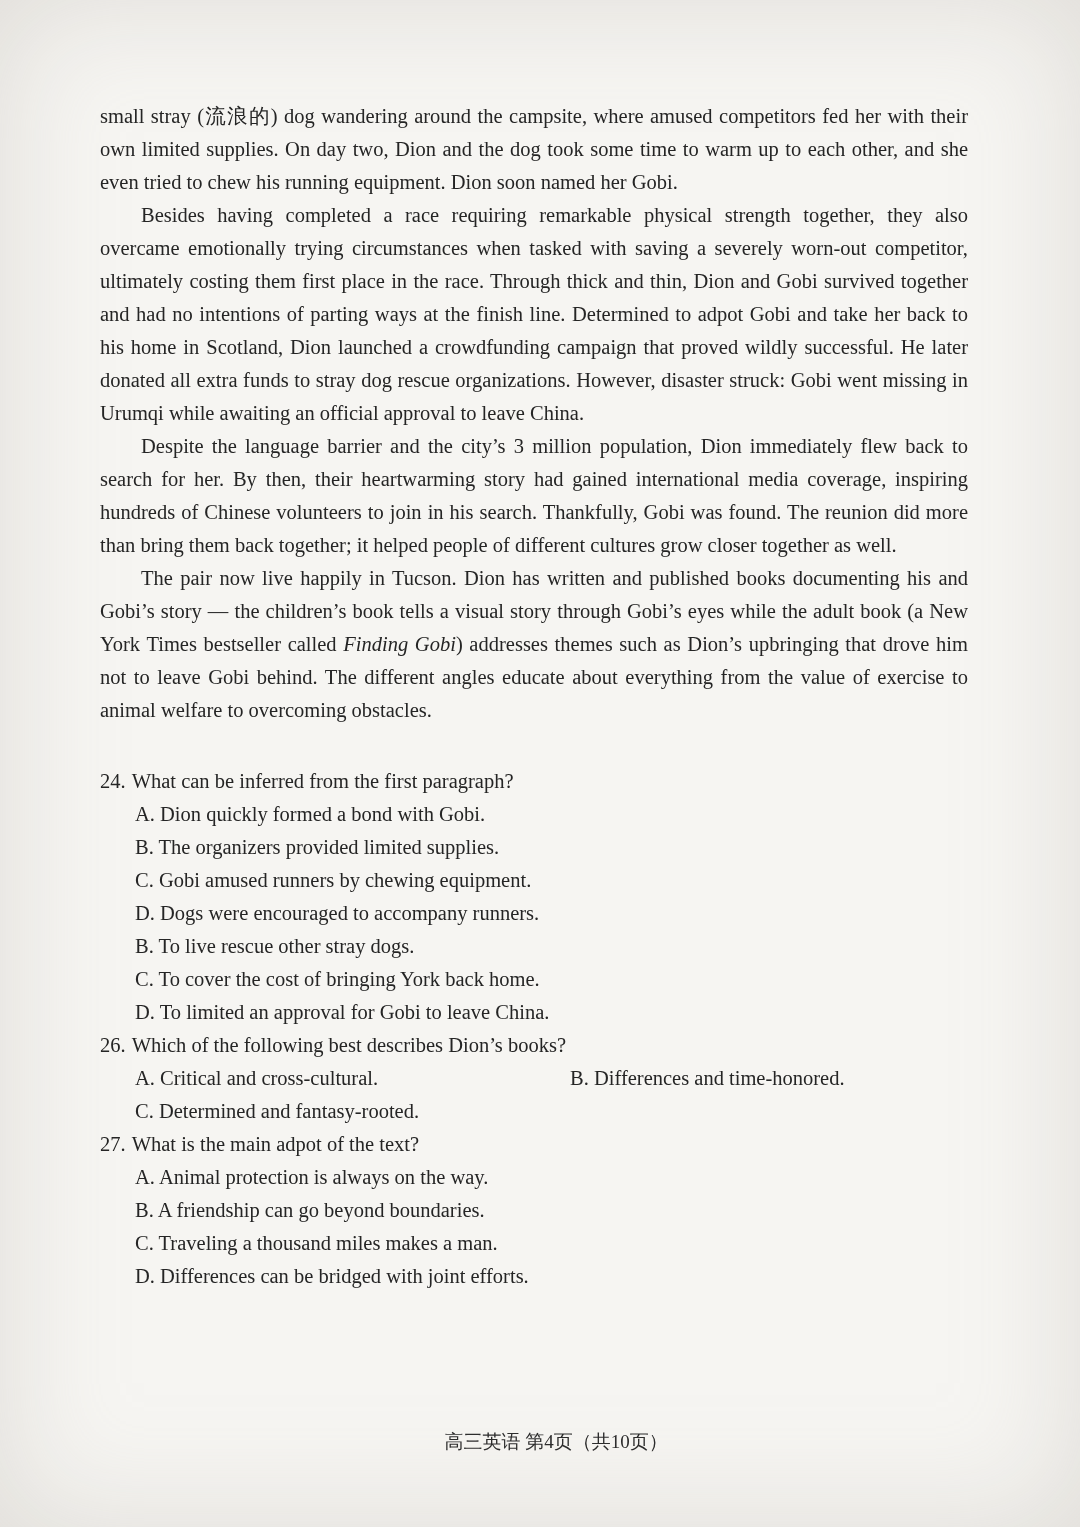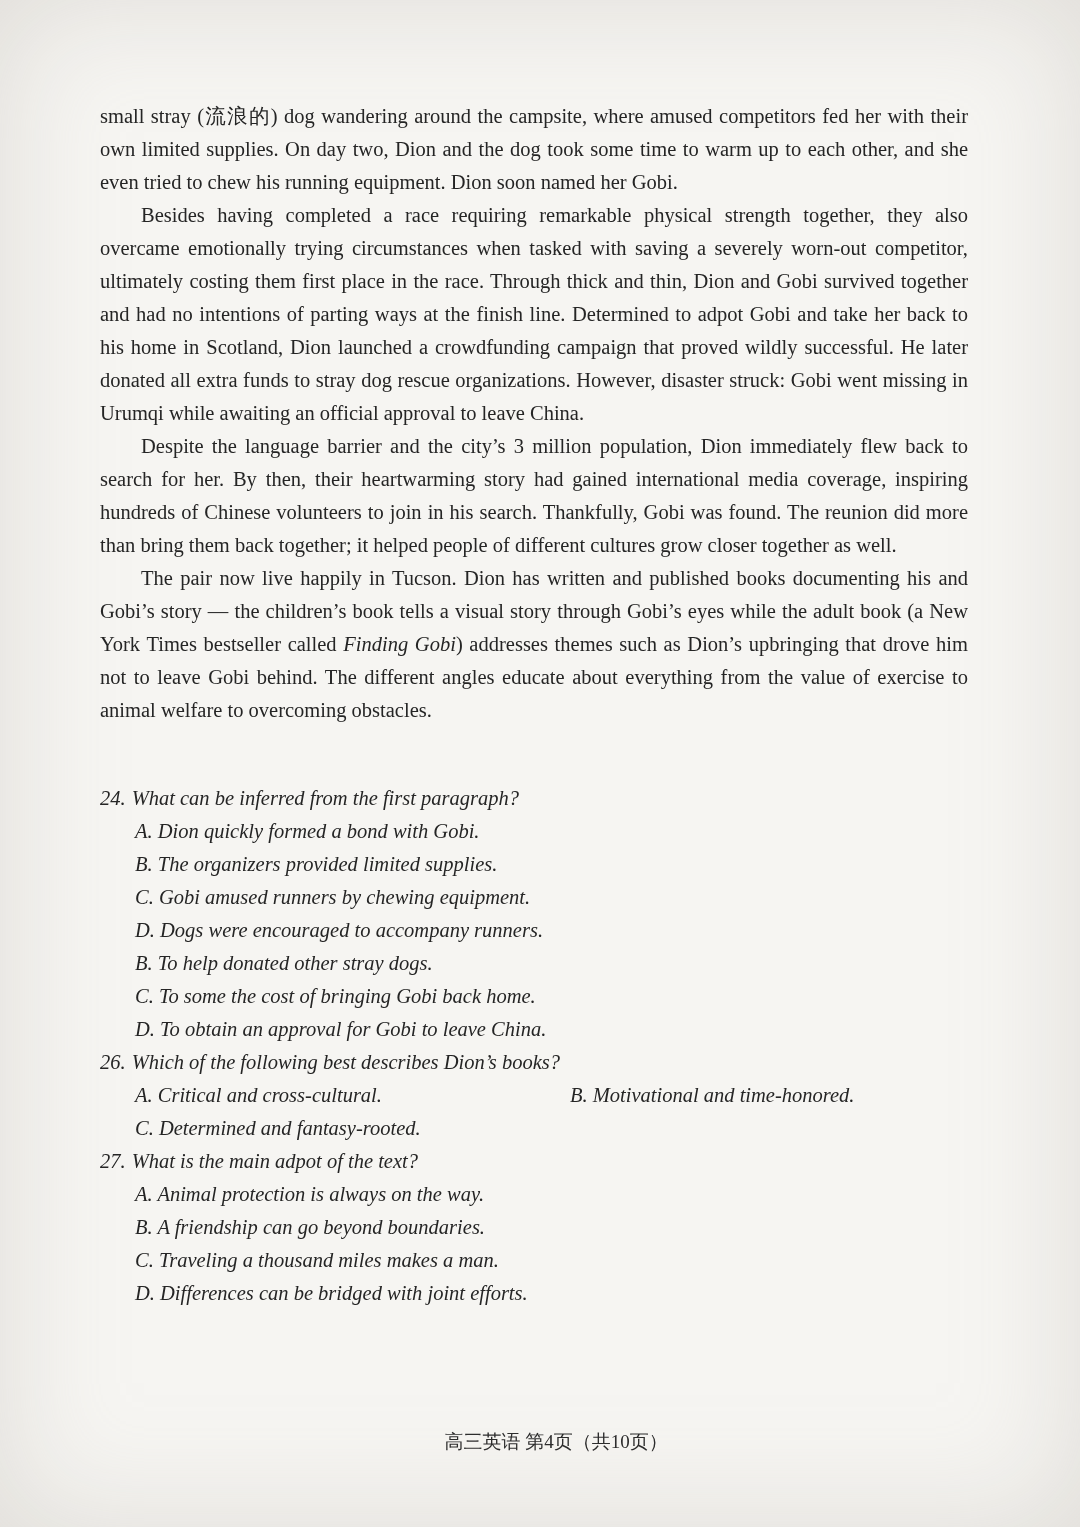--- a/index.html
+++ b/index.html
@@ -26,22 +26,21 @@
     text-align: justify;
     text-justify: inter-word;
   }
   .passage p.indent {
     text-indent: 2em;
   }
   .passage i {
     font-style: italic;
   }
   .questions {
-    margin-top: 55px;
-    font-style: italic;
+    margin-top: 38px;
   }
   .question {
     font-size: 20.5px;
     line-height: 33px;
   }
   .q-stem {
     text-align: left;
   }
   .q-num {
     display: inline-block;
@@ -91,33 +90,33 @@
       <div class="q-options">
         <div class="option">A. Dion quickly formed a bond with Gobi.</div>
         <div class="option">B. The organizers provided limited supplies.</div>
         <div class="option">C. Gobi amused runners by chewing equipment.</div>
         <div class="option">D. Dogs were encouraged to accompany runners.</div>
       </div>
     </div>
 
     <div class="question">
       <div class="q-options">
-        <div class="option">B. To help donated other stray dogs.</div>
-        <div class="option">C. To some the cost of bringing Gobi back home.</div>
-        <div class="option">D. To obtain an approval for Gobi to leave China.</div>
+        <div class="option">B. To live rescue other stray dogs.</div>
+        <div class="option">C. To cover the cost of bringing York back home.</div>
+        <div class="option">D. To limited an approval for Gobi to leave China.</div>
       </div>
     </div>
 
     <div class="question">
       <div class="q-stem">
         <span class="q-num">26.</span><span>Which of the following best describes Dion’s books?</span>
       </div>
       <div class="q-options two-col">
         <div class="option">A. Critical and cross-cultural.</div>
-        <div class="option">B. Motivational and time-honored.</div>
+        <div class="option">B. Differences and time-honored.</div>
         <div class="option">C. Determined and fantasy-rooted.</div>
       </div>
     </div>
 
     <div class="question">
       <div class="q-stem">
         <span class="q-num">27.</span><span>What is the main adpot of the text?</span>
       </div>
       <div class="q-options">
         <div class="option">A. Animal protection is always on the way.</div>

